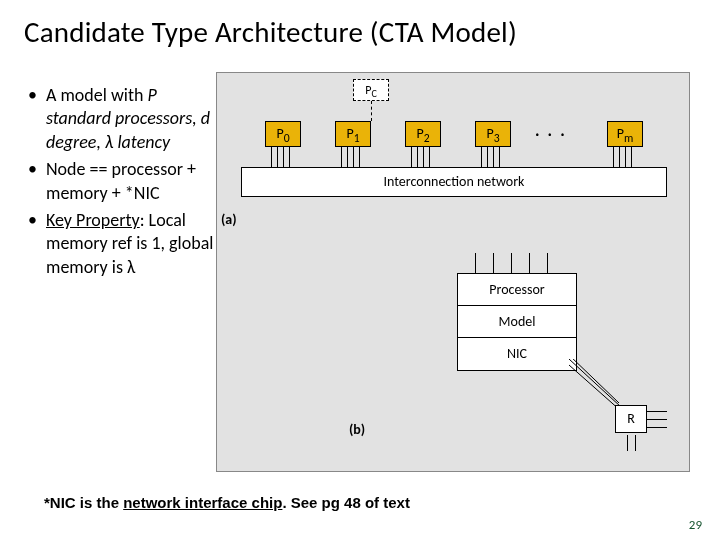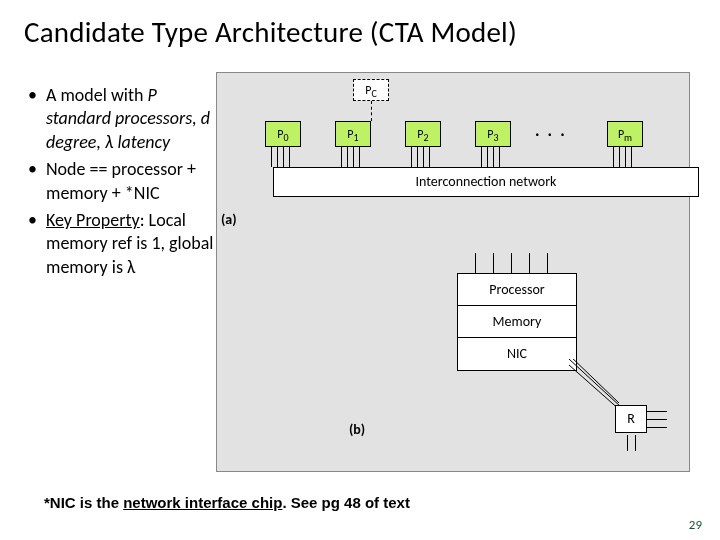--- a/index.html
+++ b/index.html
@@ -72,22 +72,22 @@
     position: absolute;
     left: 154px; top: 28px;
     width: 1px; height: 20px;
     border-left: 1px dashed #000;
   }
   .proc-row { position: absolute; top: 48px; left: 0; width: 100%; height: 30px; }
   .proc-box {
     position: absolute;
     width: 36px; height: 26px;
     border: 1px solid #000;
-    background: #bef264;
-    font-size: 12px;
+    background: #eab308;
+    font-size: 14px;
     text-align: center;
     line-height: 24px;
   }
   .p0 { left: 48px; }
   .p1 { left: 118px; }
   .p2 { left: 188px; }
   .p3 { left: 258px; }
   .pm { left: 390px; }
   .dots {
     position: absolute; left: 318px; top: 2px;
@@ -98,21 +98,20 @@
   }
   .interconnect {
     position: absolute;
     left: 24px; top: 94px;
     width: 426px; height: 30px;
     border: 1px solid #000;
     background: #fff;
     text-align: center;
     font-size: 14px;
     line-height: 28px;
-    margin-left: 32px;
   }
   .lbl-a {
     position: absolute;
     left: 4px; top: 138px;
     font-size: 14px; font-weight: bold;
   }
   .detail-box {
     position: absolute;
     left: 240px; top: 200px;
     width: 120px;
@@ -233,21 +232,21 @@
       <div class="lbl-a">(a)</div>
 
       <div class="detail-top-links" style="left:258px"></div>
       <div class="detail-top-links" style="left:276px"></div>
       <div class="detail-top-links" style="left:294px"></div>
       <div class="detail-top-links" style="left:312px"></div>
       <div class="detail-top-links" style="left:330px"></div>
 
       <div class="detail-box">
         <div class="detail-cell">Processor</div>
-        <div class="detail-cell">Memory</div>
+        <div class="detail-cell">Model</div>
         <div class="detail-cell">NIC</div>
       </div>
 
       <div class="nic-r-line1">
         <svg width="60" height="60">
           <line x1="0" y1="0" x2="52" y2="48"></line>
           <line x1="0" y1="6" x2="52" y2="52"></line>
           <line x1="0" y1="-4" x2="50" y2="44"></line>
         </svg>
       </div>

